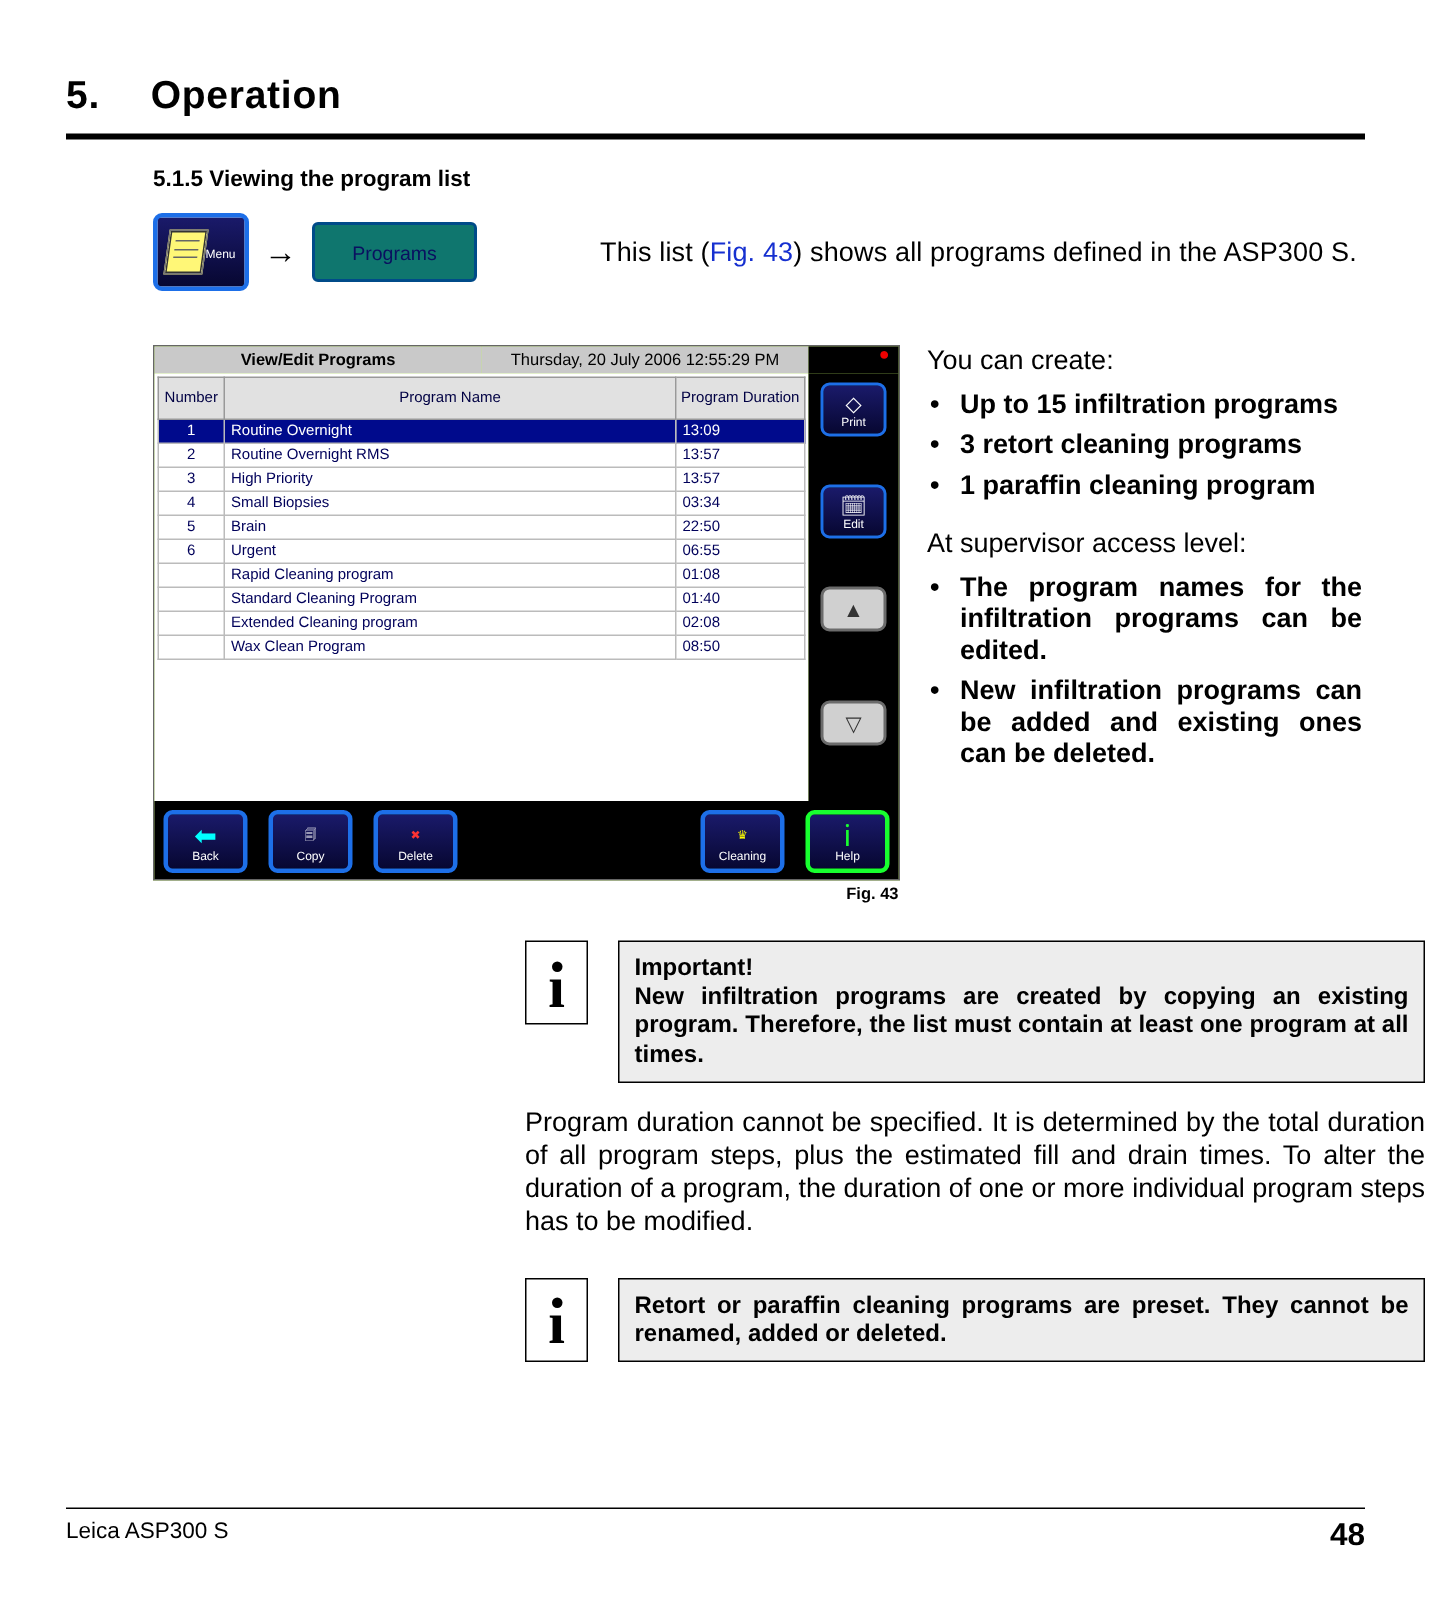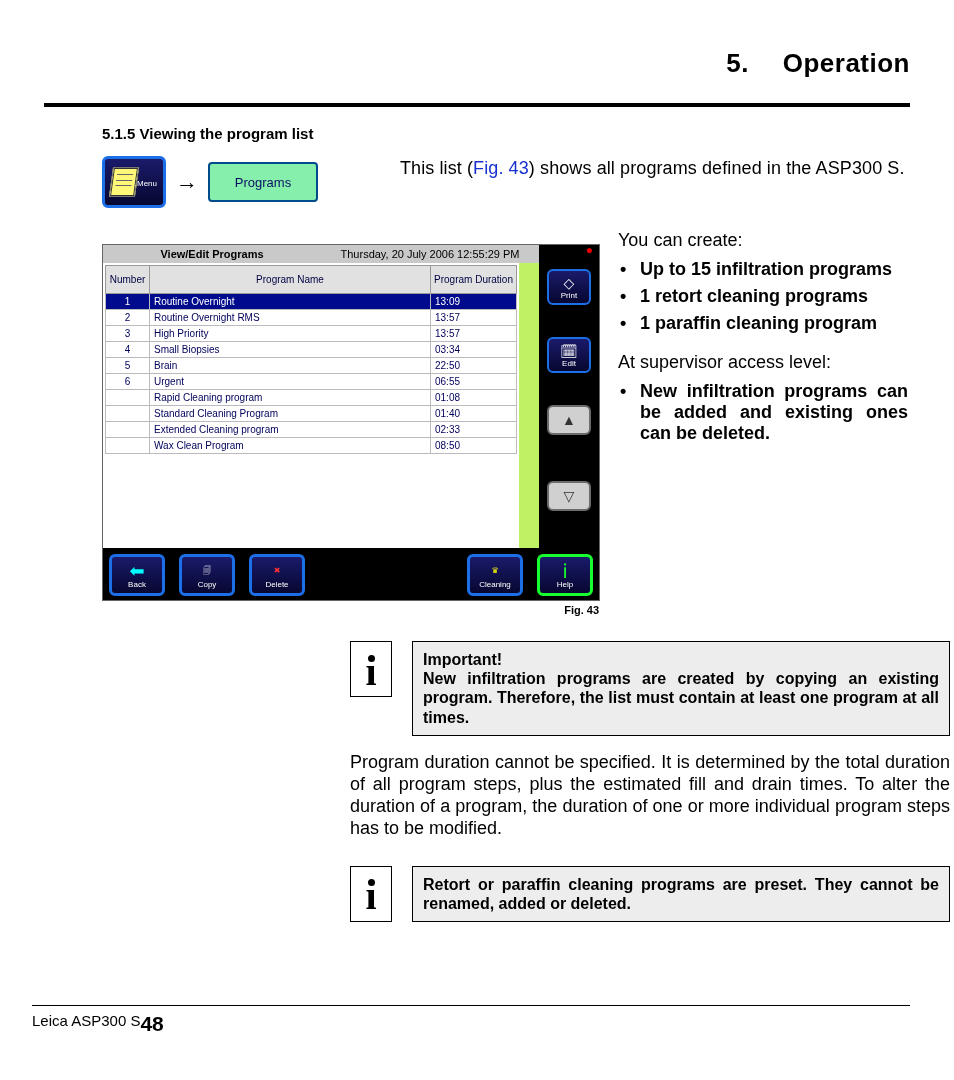--- a/index.html
+++ b/index.html
@@ -8,25 +8,25 @@
     height: 1080px;
     background: #fff;
     font-family: "Arial Narrow", Arial, sans-serif;
     color: #000;
     position: relative;
     padding: 48px 44px 0 44px;
   }
 
   
   .chapter-title {
-    text-align: right;
+    text-align: left;
     font-family: "Arial Narrow", Arial, sans-serif;
     font-weight: 700;
     font-size: 26px;
-    padding-bottom: 24px;
+    padding-bottom: 10px;
     border-bottom: 4px solid #000;
     margin-bottom: 18px;
     letter-spacing: .5px;
   }
   .chapter-title .pad { margin-right: 26px; }
 
   .section-heading {
     margin-left: 58px;
     font-weight: 700;
     font-size: 15px;
@@ -54,21 +54,21 @@
   .menu-btn .note::before { top:6px; }
   .menu-btn .note::after { top:12px; box-shadow:0 5px 0 #666; }
   .menu-btn .lbl { color:#fff; font-size:8px; margin-top:2px; }
 
   .arrow-sym { font-size:22px; }
 
   .programs-btn {
     width: 110px; height: 40px;
     border: 2px solid #004b89;
     border-radius: 4px;
-    background:#86efac;
+    background:#0f766e;
     color:#0a1060;
     font-family: Arial, sans-serif;
     font-size: 13px;
     display:flex; align-items:center; justify-content:center;
   }
 
   .intro-text {
     position:absolute;
     left:400px; top:158px;
     font-size:18px; letter-spacing:.1px;
@@ -86,21 +86,21 @@
   .ss-header {
     display:flex;
     font-family: Arial, sans-serif;
     font-size:11px;
   }
   .ss-header .h1 { flex:1; background:#c9c9c9; text-align:center; font-weight:700; padding:3px 0; }
   .ss-header .h2 { flex:1; background:#c9c9c9; text-align:center; padding:3px 0; }
   .ss-header .hx { width:60px; background:#000; position:relative; }
   .ss-header .hx::after { content:"●"; color:#e00; position:absolute; right:6px; top:-2px; font-size:12px; }
 
-  .ss-body { display:flex;gap:20px; }
+  .ss-body { display:flex; }
   .ss-main { flex:1; background:#fff; padding:2px 2px 0 2px; }
   .ss-strip { width:60px; background:#000; display:flex; flex-direction:column; align-items:center; gap:6px; padding:6px 0; }
 
   table.programs {
     width:100%;
     border-collapse: collapse;
     font-family: Arial, sans-serif;
     font-size:10px;
   }
   table.programs th {
@@ -180,23 +180,23 @@
   }
   .note-box.inner { min-height:74px; }
 
   .body-para {
     font-size:18px; text-align:justify; margin-bottom:6px; line-height:1.22;
   }
 
   
   .page-footer {
     position:absolute;
-    left:32px; right:44px; bottom:44px;
+    left:44px; right:44px; bottom:44px;
     border-top:1px solid #000; padding-top:6px;
-    display:flex; 
+    display:flex; justify-content:space-between;
     font-size:15px;
   }
   .page-footer .pnum { font-weight:700; font-size:21px; }
 </style>
 </head>
 <body>
 
 <div class="chapter-title">
   <span class="pad">5.</span>
   <span>Operation</span>
@@ -270,21 +270,21 @@
               <td class="dur">01:08</td>
             </tr>
             <tr>
               <td class="num"></td>
               <td>Standard Cleaning Program</td>
               <td class="dur">01:40</td>
             </tr>
             <tr>
               <td class="num"></td>
               <td>Extended Cleaning program</td>
-              <td class="dur">02:33</td>
+              <td class="dur">02:08</td>
             </tr>
             <tr>
               <td class="num"></td>
               <td>Wax Clean Program</td>
               <td class="dur">08:50</td>
             </tr>
           </tbody>
       </table>
       <div style="height:94px"></div>
     </div>
@@ -331,25 +331,26 @@
       <span>Help</span>
     </div>
   </div>
   <div class="fig-caption">Fig. 43</div>
 </div>
 
 <div class="right-col">
   <p>You can create:</p>
   <ul id="list1">
       <li>Up to 15 infiltration programs</li>
-      <li>1 retort cleaning programs</li>
+      <li>3 retort cleaning programs</li>
       <li>1 paraffin cleaning program</li>
     </ul>
   <p>At supervisor access level:</p>
   <ul id="list2">
+      <li>The program names for the infiltration programs can be edited.</li>
       <li>New infiltration programs can be added and existing ones can be deleted.</li>
     </ul>
 </div>
 
 <div class="lower">
   <div class="note-block">
     <div class="note-icon">
       <div class="iwrap">
           <div class="dot"></div>
           <div class="stem">ı</div>

